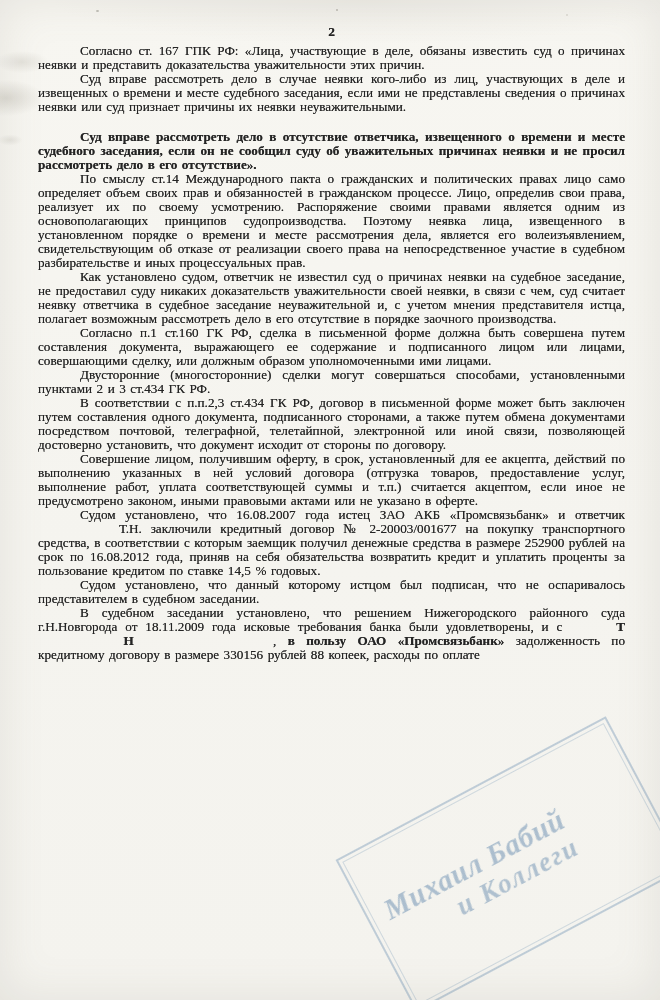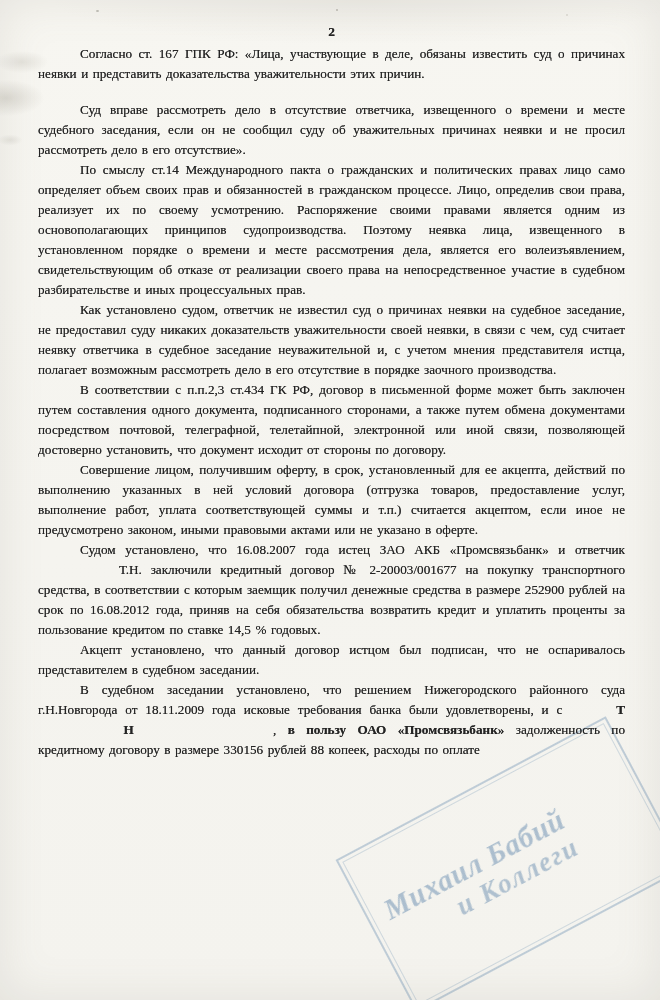--- a/index.html
+++ b/index.html
@@ -22,25 +22,25 @@
   }
 
   .content{position:absolute;left:38px;right:35px;top:24px;}
 
   .page-number{
     text-align:center;font-size:13.5px;font-weight:bold;
     margin:0 0 4px 0;text-shadow:0 0 .5px rgba(35,35,35,.7);
   }
 
   p.para{
-    margin:0;font-size:13.2px;line-height:20px;
+    margin:0;font-size:13.2px;line-height:14px;
     text-align:justify;text-indent:42px;word-spacing:1.2px;
     text-shadow:0 0 .45px rgba(35,35,35,.72);
   }
-  p.para.space-before{margin-top:16px;}
+  p.para.space-before{margin-top:16px;font-weight:bold;}
   p.para .b{font-weight:bold;}
   p.para .gap{display:inline-block;height:1px;}
 
   .watermark{
     position:absolute;left:358px;top:778px;width:302px;height:168px;
     transform:rotate(-28deg);
     border:2px solid rgba(122,158,196,.42);
     pointer-events:none;
     display:flex;flex-direction:column;align-items:center;justify-content:center;
     mix-blend-mode:multiply;
@@ -76,27 +76,30 @@
 <div class="page">
 
   <span class="speckle sp1"></span>
   <span class="speckle sp2"></span>
   <span class="speckle sp3"></span>
 
   <div class="content">
     <p class="page-number">2</p>
     <div>
         <p class="para"><span>Согласно ст. 167 ГПК РФ: «Лица, участвующие в деле, обязаны известить суд о причинах неявки и представить доказательства уважительности этих причин.</span></p>
+        <p class="para"><span>Суд вправе рассмотреть дело в случае неявки кого-либо из лиц, участвующих в деле и извещенных о времени и месте судебного заседания, если ими не представлены сведения о причинах неявки или суд признает причины их неявки неуважительными.</span></p>
         <p class="para space-before"><span>Суд вправе рассмотреть дело в отсутствие ответчика, извещенного о времени и месте судебного заседания, если он не сообщил суду об уважительных причинах неявки и не просил рассмотреть дело в его отсутствие».</span></p>
         <p class="para"><span>По смыслу ст.14 Международного пакта о гражданских и политических правах лицо само определяет объем своих прав и обязанностей в гражданском процессе. Лицо, определив свои права, реализует их по своему усмотрению. Распоряжение своими правами является одним из основополагающих принципов судопроизводства. Поэтому неявка лица, извещенного в установленном порядке о времени и месте рассмотрения дела, является его волеизъявлением, свидетельствующим об отказе от реализации своего права на непосредственное участие в судебном разбирательстве и иных процессуальных прав.</span></p>
         <p class="para"><span>Как установлено судом, ответчик не известил суд о причинах неявки на судебное заседание, не предоставил суду никаких доказательств уважительности своей неявки, в связи с чем, суд считает неявку ответчика в судебное заседание неуважительной и, с учетом мнения представителя истца, полагает возможным рассмотреть дело в его отсутствие в порядке заочного производства.</span></p>
+        <p class="para"><span>Согласно п.1 ст.160 ГК РФ, сделка в письменной форме должна быть совершена путем составления документа, выражающего ее содержание и подписанного лицом или лицами, совершающими сделку, или должным образом уполномоченными ими лицами.</span></p>
+        <p class="para"><span>Двусторонние (многосторонние) сделки могут совершаться способами, установленными пунктами 2 и 3 ст.434 ГК РФ.</span></p>
         <p class="para"><span>В соответствии с п.п.2,3 ст.434 ГК РФ, договор в письменной форме может быть заключен путем составления одного документа, подписанного сторонами, а также путем обмена документами посредством почтовой, телеграфной, телетайпной, электронной или иной связи, позволяющей достоверно установить, что документ исходит от стороны по договору.</span></p>
         <p class="para"><span>Совершение лицом, получившим оферту, в срок, установленный для ее акцепта, действий по выполнению указанных в ней условий договора (отгрузка товаров, предоставление услуг, выполнение работ, уплата соответствующей суммы и т.п.) считается акцептом, если иное не предусмотрено законом, иными правовыми актами или не указано в оферте.</span></p>
         <p class="para"><span>Судом установлено, что 16.08.2007 года истец ЗАО АКБ «Промсвязьбанк» и ответчик</span><span class="gap" style="width: 72px;"></span> <span>Т.Н. заключили кредитный договор № 2-20003/001677 на покупку транспортного средства, в соответствии с которым заемщик получил денежные средства в размере 252900 рублей на срок по 16.08.2012 года, приняв на себя обязательства возвратить кредит и уплатить проценты за пользование кредитом по ставке 14,5 % годовых.</span></p>
-        <p class="para"><span>Акцепт установлено, что данный договор истцом был подписан, что не оспаривалось представителем в судебном заседании.</span></p>
+        <p class="para"><span>Судом установлено, что данный которому истцом был подписан, что не оспаривалось представителем в судебном заседании.</span></p>
         <p class="para"><span>В судебном заседании установлено, что решением Нижегородского районного суда г.Н.Новгорода от 18.11.2009 года исковые требования банка были удовлетворены, и с</span><span class="gap" style="width: 46px;"></span> <span class="b">Т</span><span class="gap" style="width: 74px;"></span> <span class="b">Н</span><span class="gap" style="width: 128px;"></span> <span>, </span><span class="b">в пользу ОАО «Промсвязьбанк»</span><span> задолженность по кредитному договору в размере 330156 рублей 88 копеек, расходы по оплате</span></p>
       </div>
   </div>
 
   <div class="watermark">
     <span class="wm-line1">Михаил Бабий</span>
     <span class="wm-line2">и Коллеги</span>
     <span class="wm-line3"></span>
   </div>
 

